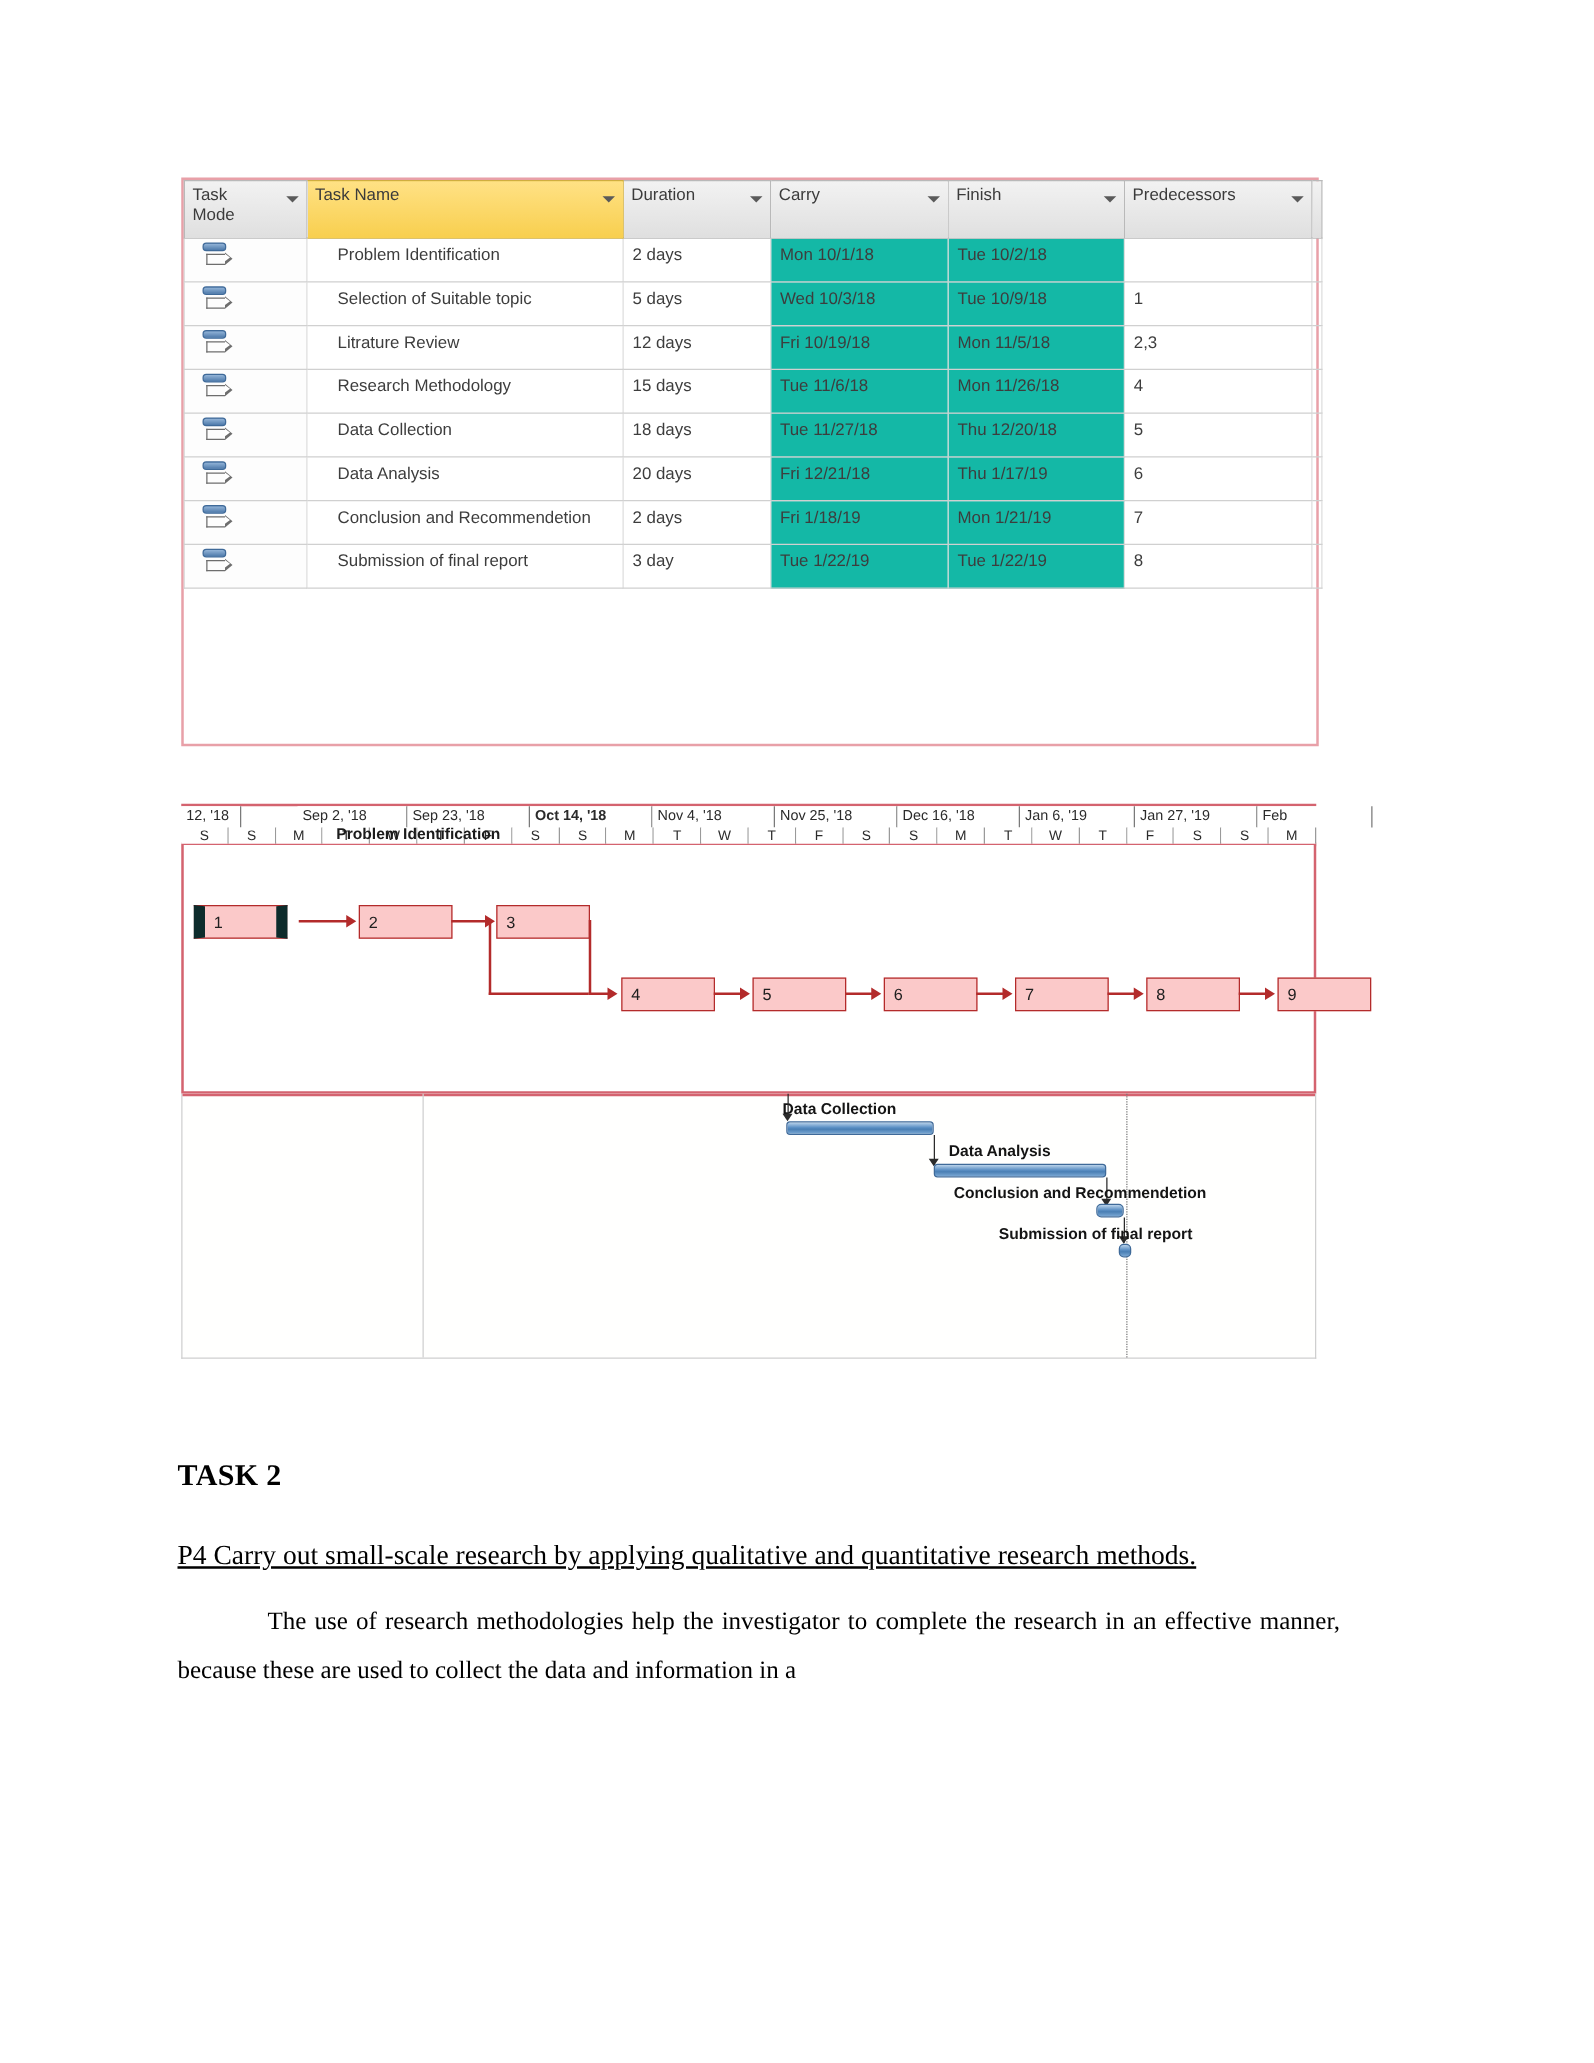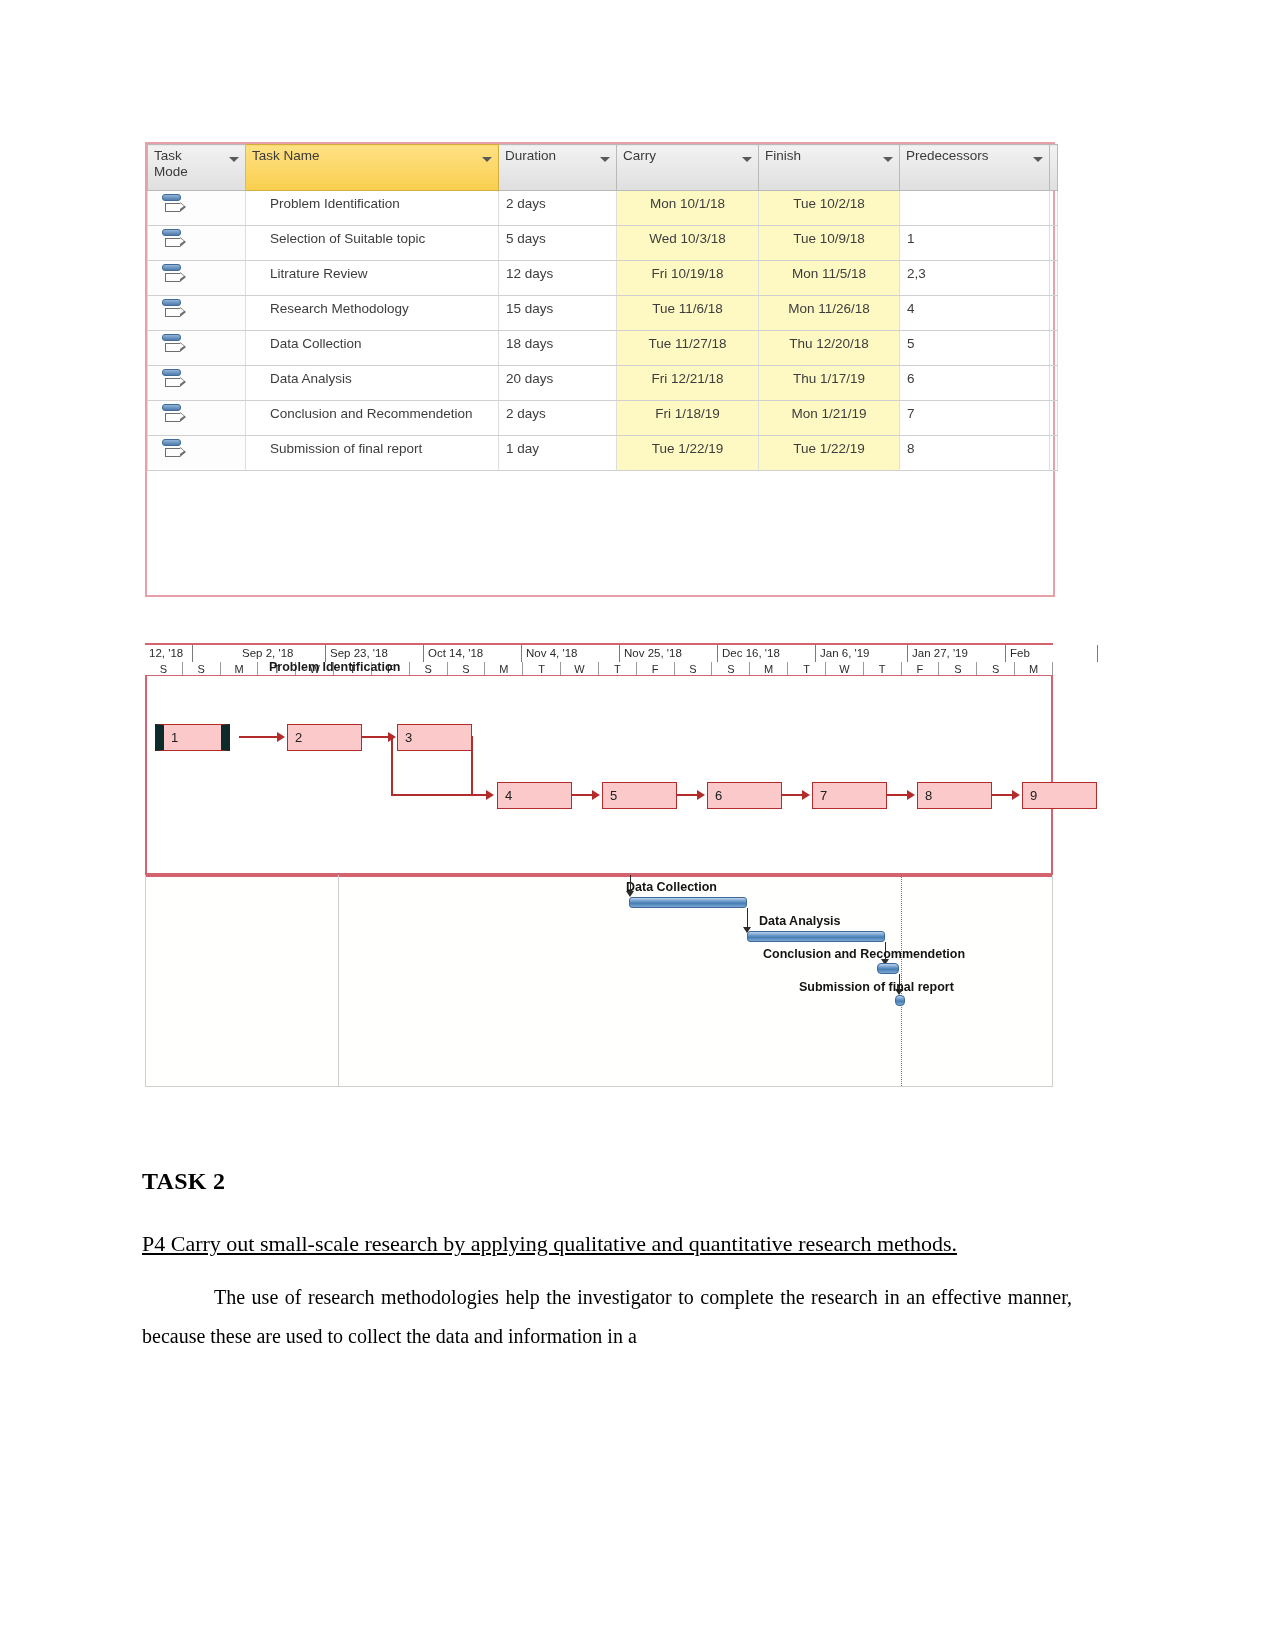--- a/index.html
+++ b/index.html
@@ -58,21 +58,21 @@
   table.proj tbody td{
     border:1px solid #dedede;
     border-bottom:1px solid #d0d0d0;
     padding:4px 7px;
     vertical-align:top;
     line-height:1.28;
     height:26px;
     color:#3d3d3d;
   }
   table.proj tbody td.mode{background:#fdfdfd;padding:3px 0 0 14px;}
-  table.proj tbody td.shade{background:#fef9c3;text-align:center;}
+  table.proj tbody td.shade{background:#14b8a6;}
   table.proj tbody td.name{padding-left:24px;}
 
   
   .mode-icon{display:block;width:30px;height:20px;position:relative;}
   .mode-icon .bar{
     position:absolute;left:0;top:0;width:19px;height:7px;border-radius:3px;
     background:linear-gradient(#93b4d8,#4f7bab);
     border:1px solid #3f6punch;
     border:1px solid #3f6a99;
     box-sizing:border-box;
@@ -361,38 +361,38 @@
           <td></td>
         </tr>
         <tr>
           <td class="mode">
             <span class="mode-icon">
               <span class="bar"></span>
               <span class="arrow"></span>
             </span>
           </td>
           <td class="name">Submission of final report</td>
-          <td>1 day</td>
+          <td>3 day</td>
           <td class="shade">Tue 1/22/19</td>
           <td class="shade">Tue 1/22/19</td>
           <td>8</td>
           <td></td>
         </tr>
       </tbody>
   </table>
 </div>
 
 <div class="chart-panel">
 
   <div class="timeline-head">
     <div class="tl-row months" id="tl-months">
         <div class="tl-cell" style="width: 48px; flex: 0 0 48px;">12, '18</div>
         <div class="tl-cell" style="width: 88px; flex: 0 0 88px; margin-left: 45px;">Sep 2, '18</div>
         <div class="tl-cell" style="width: 98px; flex: 0 0 98px;">Sep 23, '18</div>
-        <div class="tl-cell" style="width: 98px; flex: 0 0 98px;">Oct 14, '18</div>
+        <div class="tl-cell" style="width: 98px; flex: 0 0 98px; font-weight: bold;">Oct 14, '18</div>
         <div class="tl-cell" style="width: 98px; flex: 0 0 98px;">Nov 4, '18</div>
         <div class="tl-cell" style="width: 98px; flex: 0 0 98px;">Nov 25, '18</div>
         <div class="tl-cell" style="width: 98px; flex: 0 0 98px;">Dec 16, '18</div>
         <div class="tl-cell" style="width: 92px; flex: 0 0 92px;">Jan 6, '19</div>
         <div class="tl-cell" style="width: 98px; flex: 0 0 98px;">Jan 27, '19</div>
         <div class="tl-cell" style="width: 92px; flex: 0 0 92px;">Feb</div>
       </div>
     <div class="tl-row days" id="tl-days">
         <div class="tl-cell" style="flex: 1 1 0px;">S</div>
         <div class="tl-cell" style="flex: 1 1 0px;">S</div>

